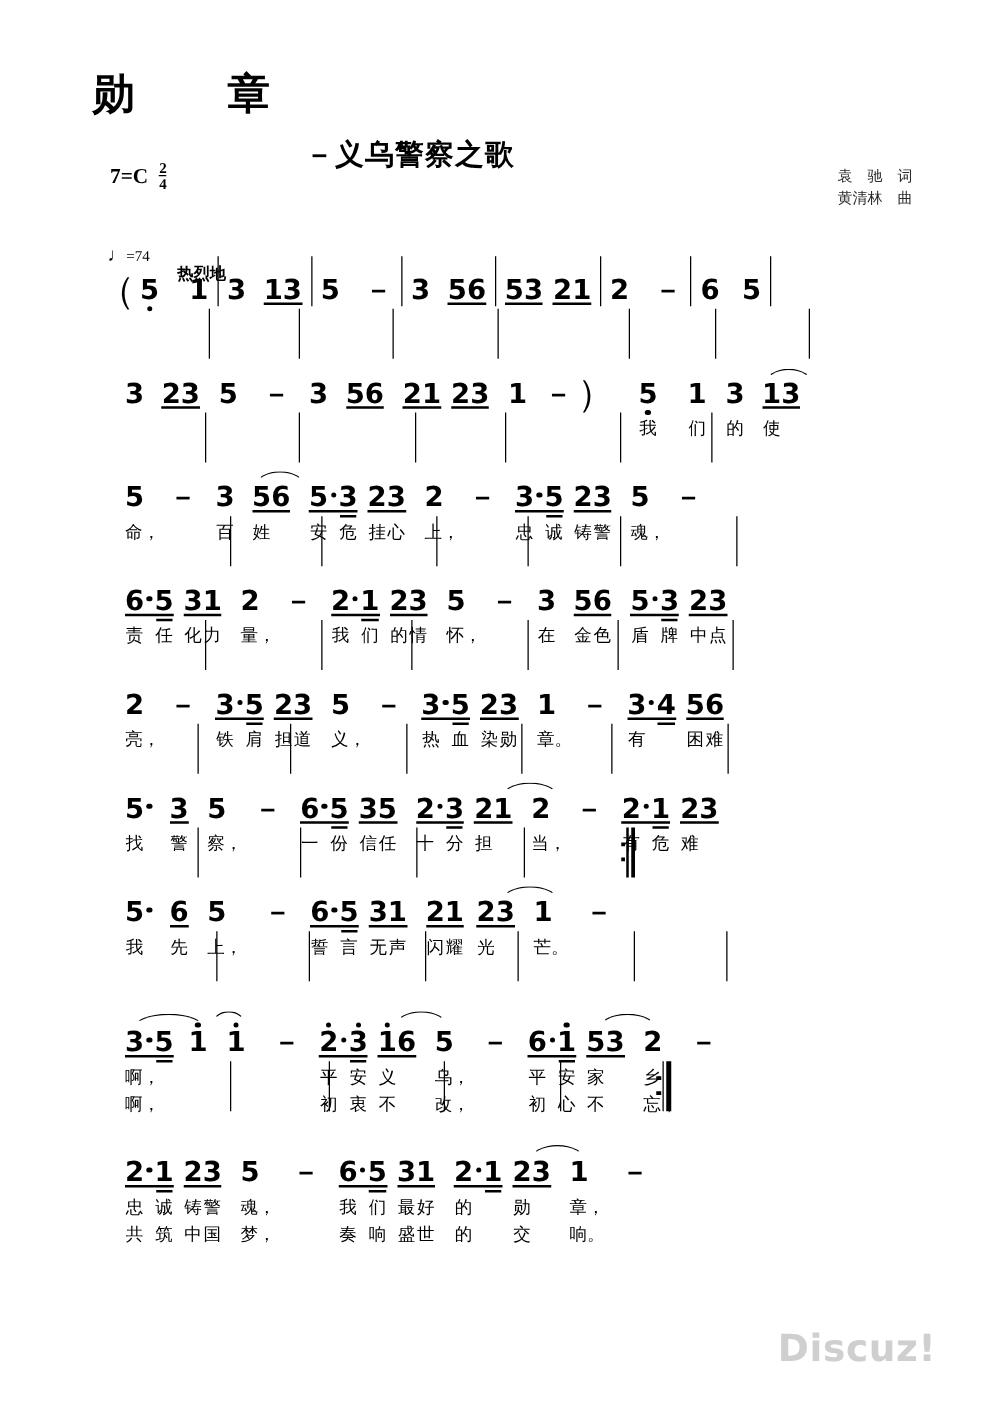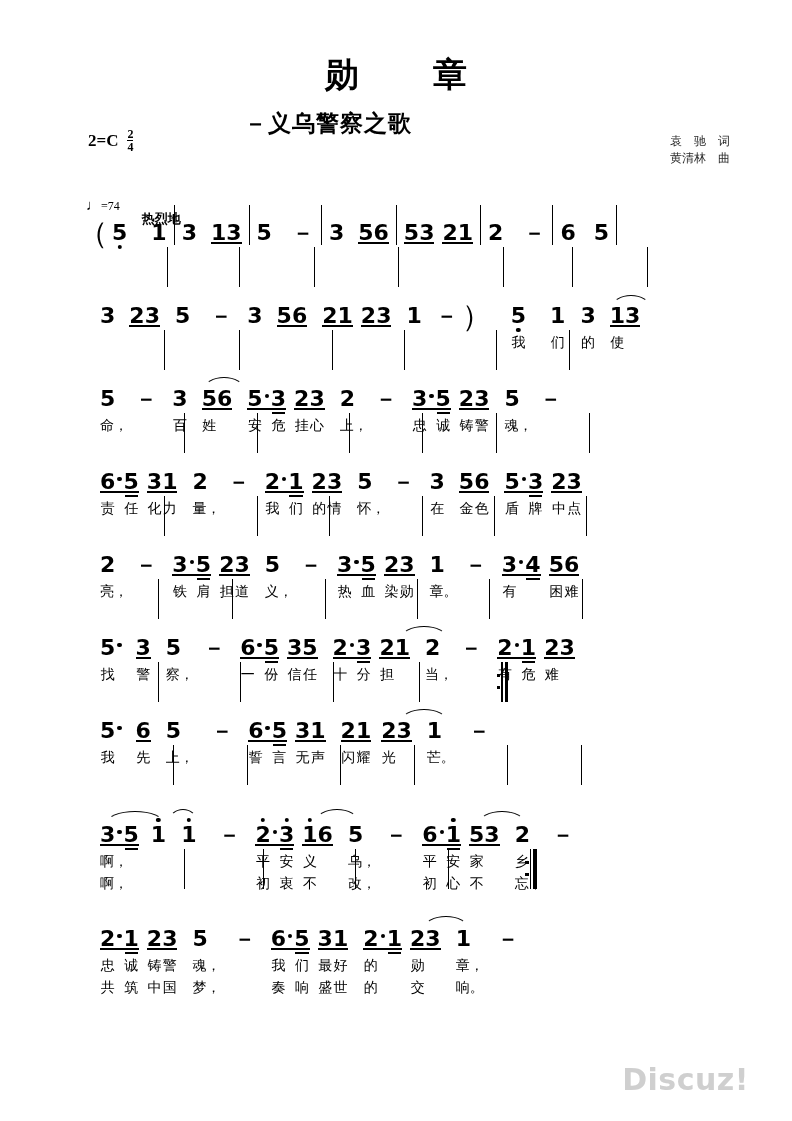--- a/index.html
+++ b/index.html
@@ -17,21 +17,21 @@
   }
 
   
   .sheet-header { position: relative; height: 200px; }
 
   .title {
     position: absolute;
     top: 52px;
     left: 0;
     width: 792px;
-    text-align: center;
+    text-align: left;
     font-size: 34px;
     font-weight: bold;
     letter-spacing: 74px;
     text-indent: 74px;
     font-family: "DejaVu Sans", "Liberation Sans", sans-serif;
   }
   .subtitle {
     position: absolute;
     top: 108px;
     left: 0;
@@ -287,21 +287,21 @@
   }
 </style>
 </head>
 <body>
 
 <div class="sheet-header">
   <div class="title">勋章</div>
   <div class="subtitle">－义乌警察之歌</div>
 
   <div class="keysig">
-    <span class="kv">2=C</span>
+    <span class="kv">7=C</span>
     <span class="meter">
       <span class="num">2</span>
       <span class="den">4</span>
     </span>
   </div>
 
   <div class="tempo-row">
     <span class="tempo"><span class="qnote">♩</span><span>=74</span></span>
     <span class="expression">热烈地</span>
   </div>

